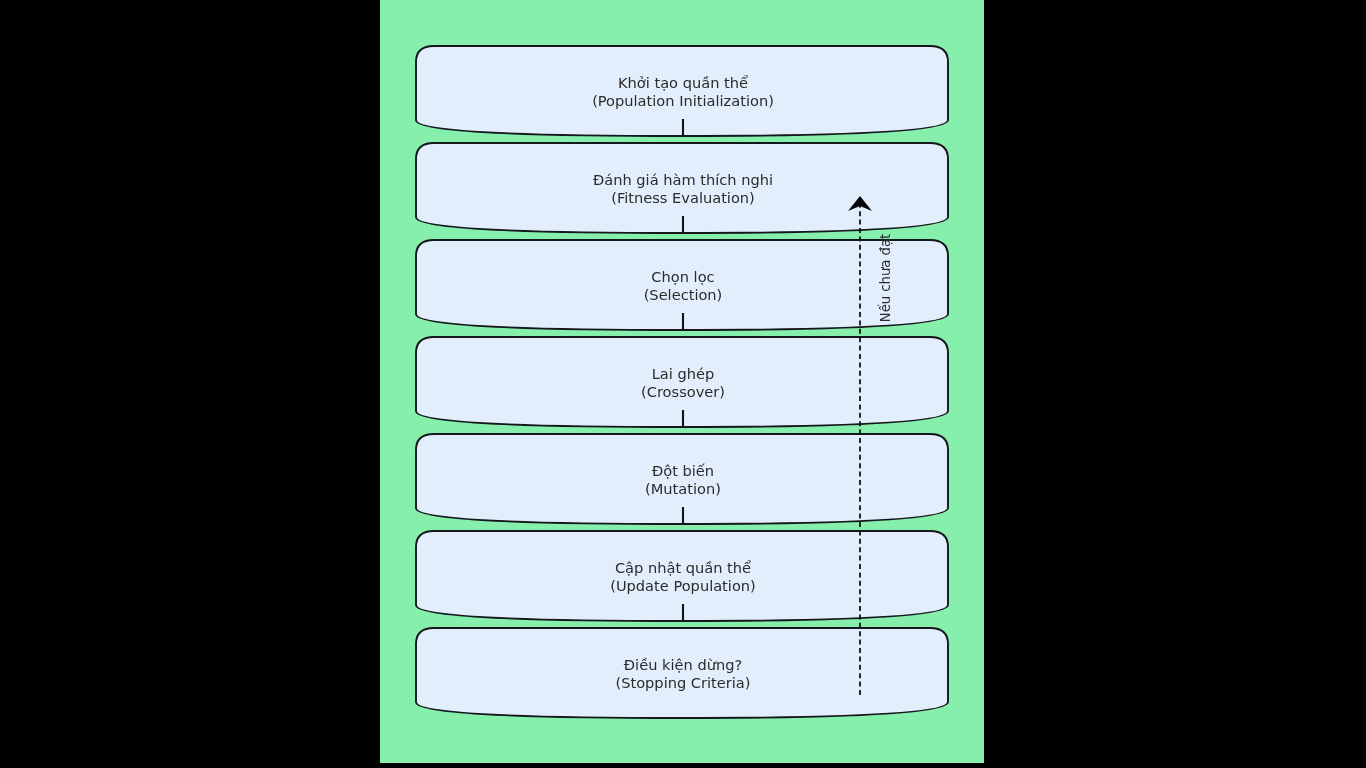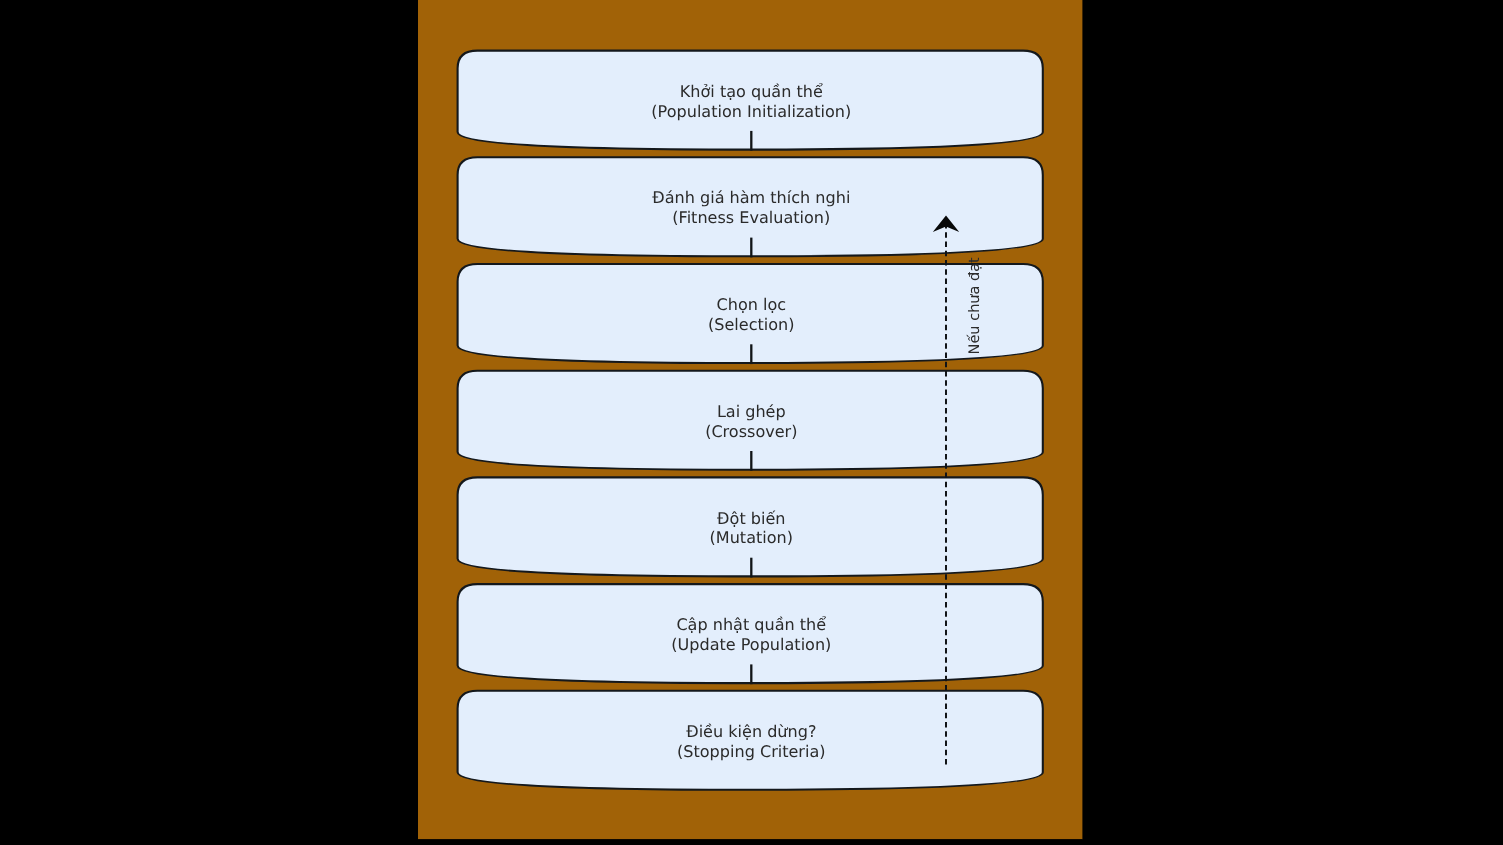--- a/index.html
+++ b/index.html
@@ -19,21 +19,21 @@
     background: #000000;
   }
 
   
   #page {
     position: absolute;
     left: 380px;
     top: 0px;
     width: 604px;
     height: 763px;
-    background: #a16207;
+    background: #86efac;
   }
 
   #page-bottom-rule {
     position: absolute;
     left: 380px;
     top: 763px;
     width: 604px;
     height: 2px;
     background: #000000;
   }

